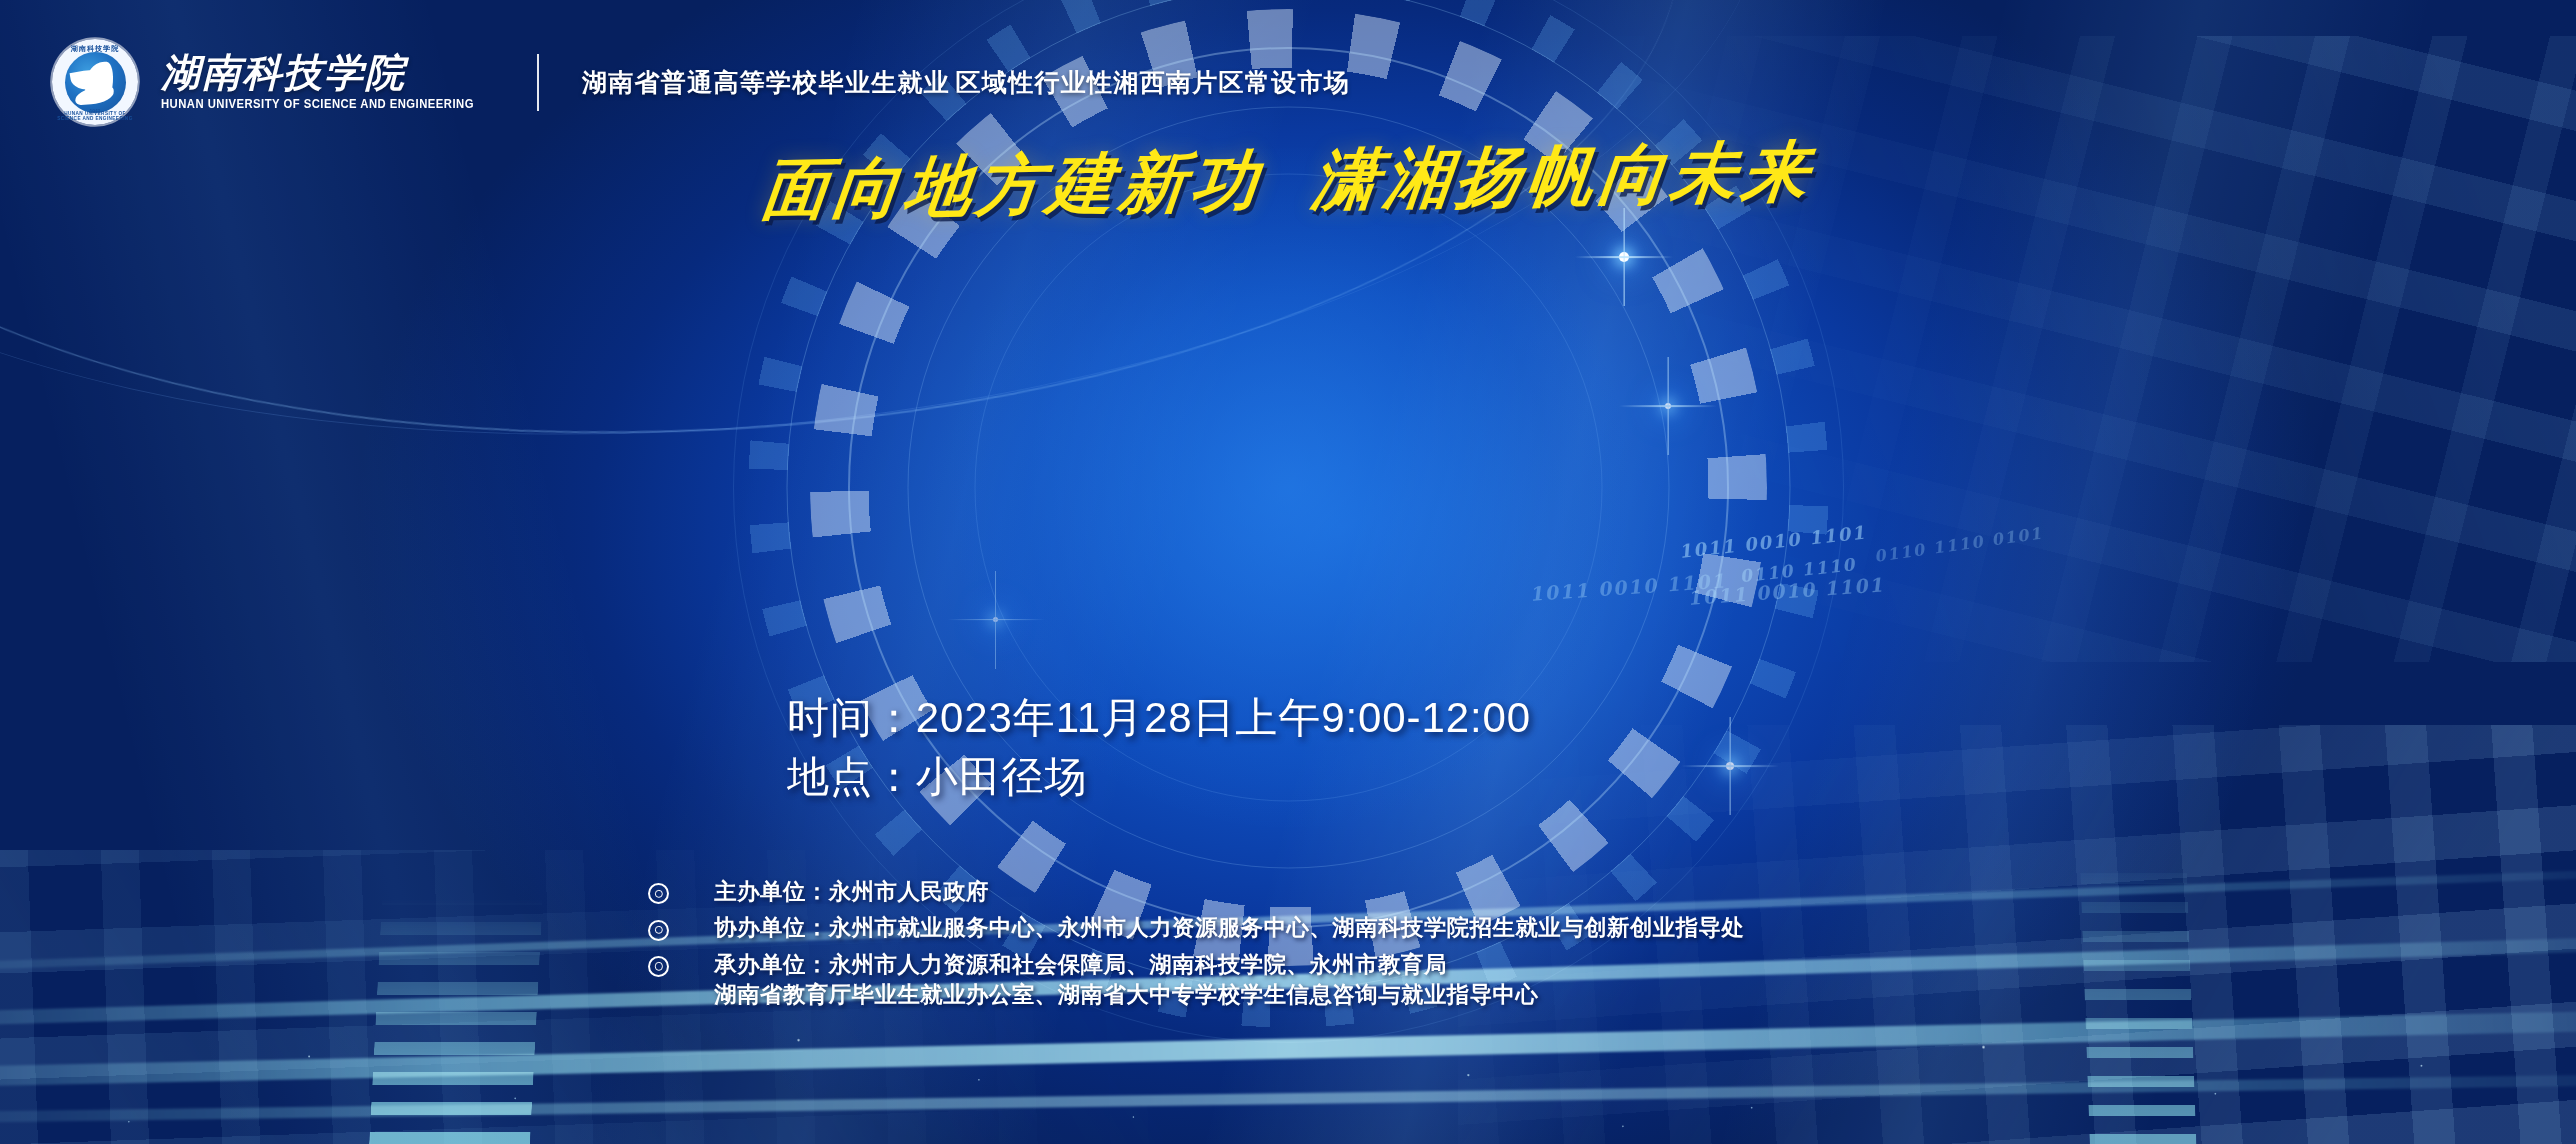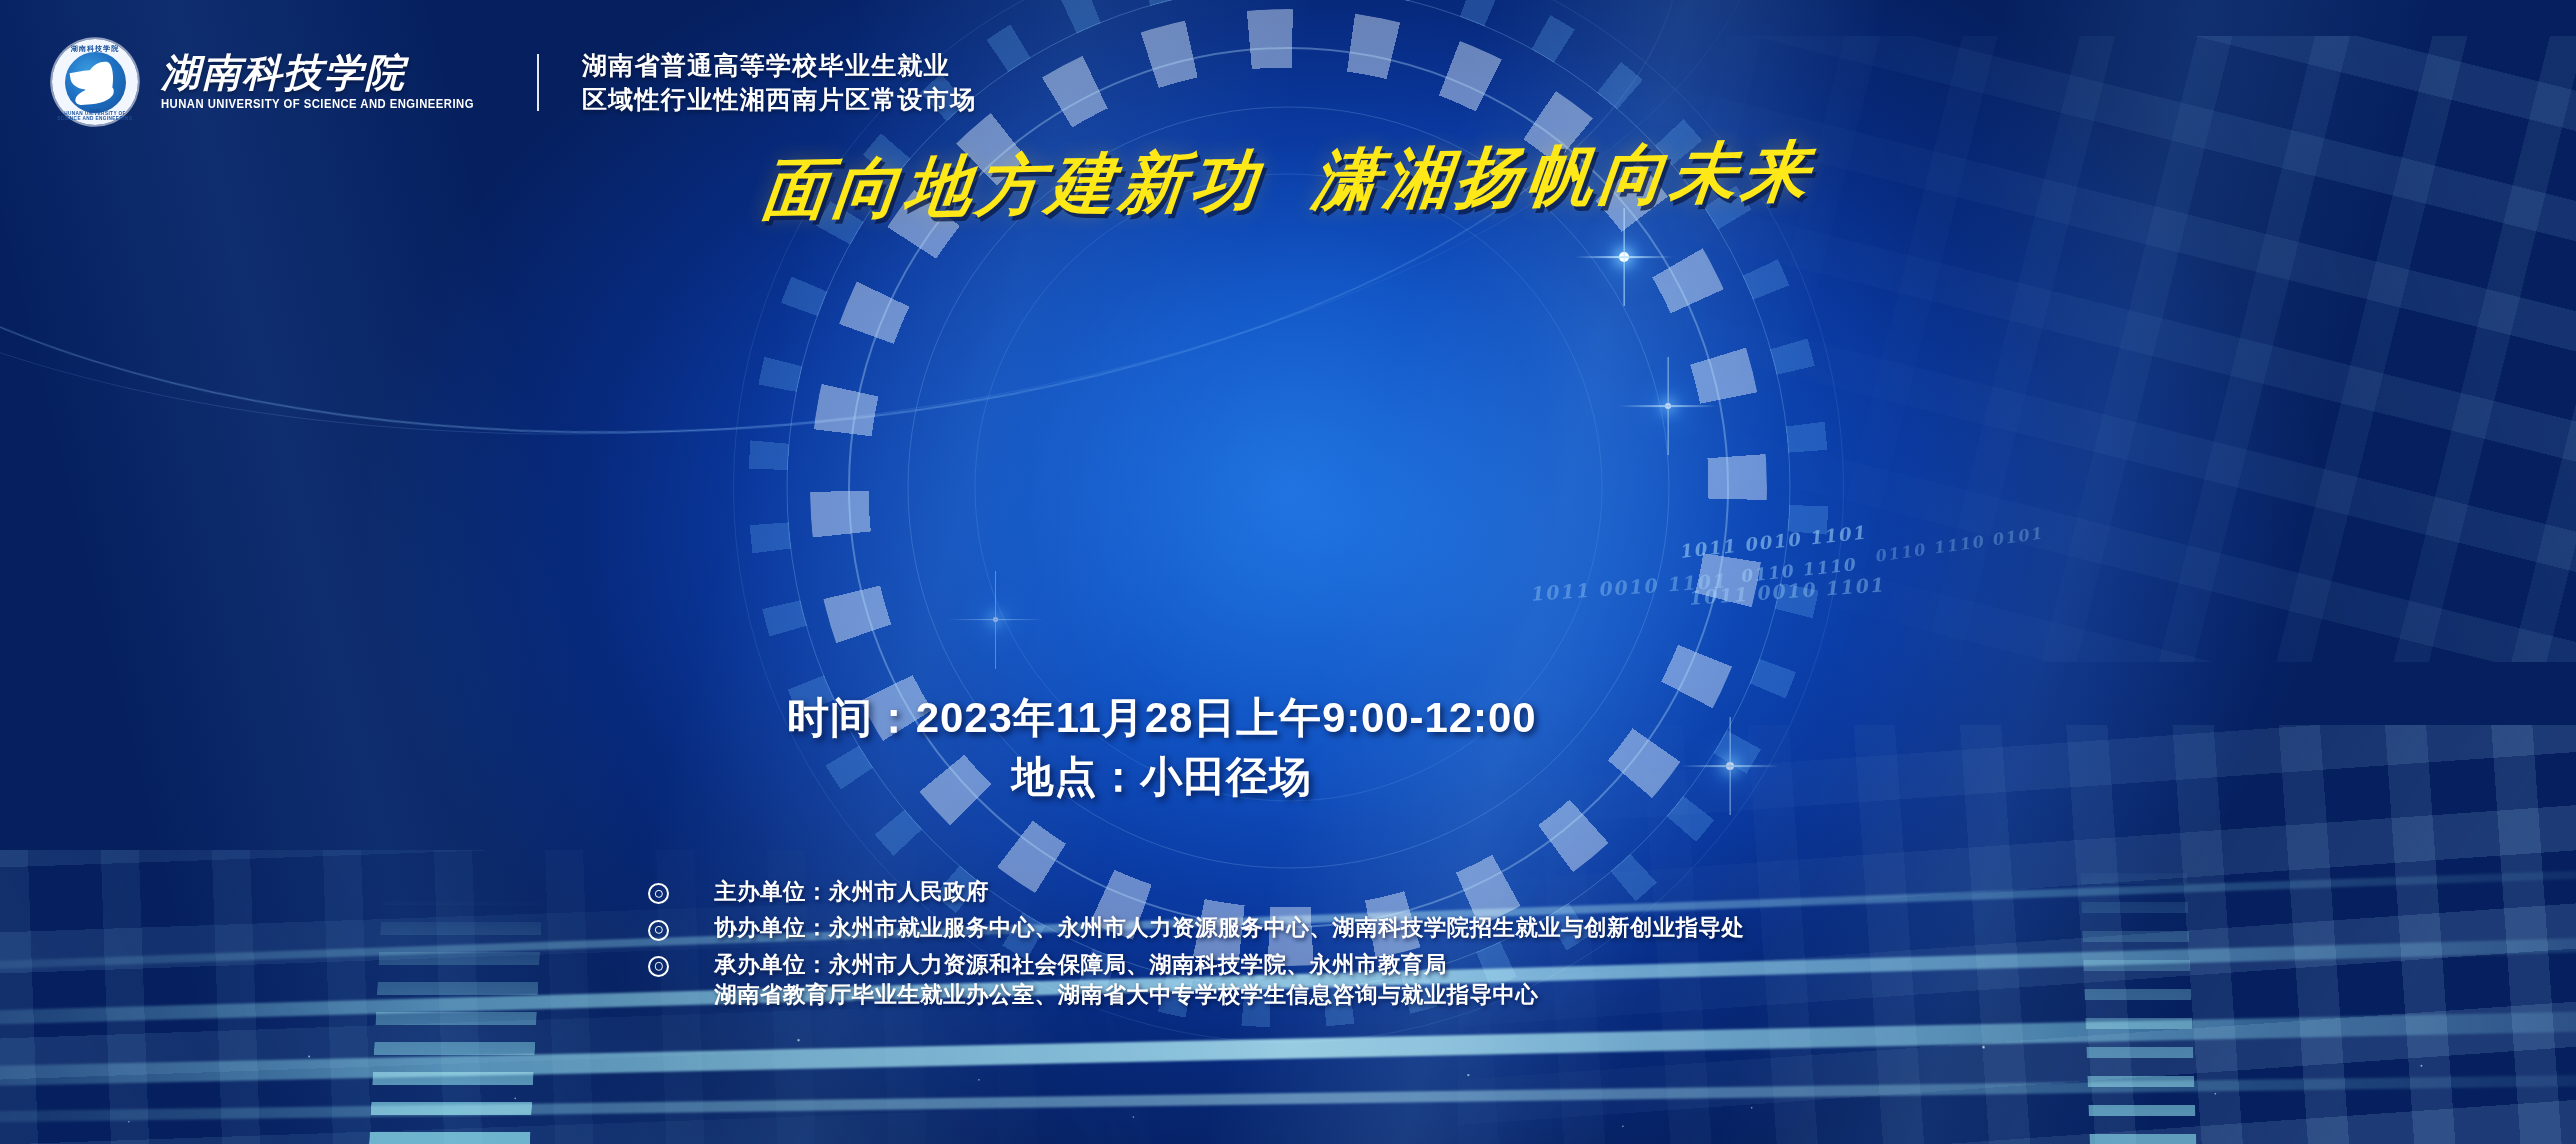--- a/index.html
+++ b/index.html
@@ -196,21 +196,21 @@
 
   .uni-block{display:flex;flex-direction:column;gap:4.5px;}
   .uni-cn{font-size:39px;font-weight:700;color:#fff;letter-spacing:1.8px;line-height:1;
           font-family:"Liberation Serif","DejaVu Serif",serif;font-style:italic;
           text-shadow:0 1.8px 4.5px rgba(0,0,0,.4);}
   .uni-en{font-size:12px;font-weight:700;color:#fff;letter-spacing:0.5px;
           transform:scaleX(.94);transform-origin:left center;}
 
   .divider{width:2.7px;height:57px;background:rgba(255,255,255,.9);margin:0 19.7px;flex:0 0 auto;}
 
-  .market-block{display:flex;flex-direction:column;gap:5.4px;}
+  .market-block{display:flex;gap:5.4px;}
   .market-line{font-size:25px;font-weight:700;color:#fff;letter-spacing:1.3px;line-height:1.12;
                text-shadow:0 1.8px 4.5px rgba(0,0,0,.45);}
 
   
   .slogan{
     position:absolute;left:0;right:0;top:136px;text-align:center;
     font-family:"Liberation Serif","DejaVu Serif",serif;
     font-style:italic;font-weight:700;
     font-size:66px;letter-spacing:5.4px;color:#ffe817;
     text-shadow:3.6px 4.5px 0 rgba(8,24,70,.75), 0 0 19.7px rgba(255,210,40,.28);
@@ -222,22 +222,22 @@
   .title{
     position:absolute;left:0;right:0;top:224px;text-align:center;
     font-size:82px;font-weight:700;letter-spacing:4.5px;
     background:linear-gradient(180deg,#fff6b4 0%,#ffe873 28%,#ffd21f 62%,#f9b90a 100%);
     -webkit-background-clip:text;background-clip:text;color:transparent;
     filter:drop-shadow(4.5px 5.4px 0 rgba(10,28,78,.68));
   }
 
   
   .meta{position:absolute;left:787px;top:693px;display:flex;flex-direction:column;gap:9px;}
-  .meta-row{font-size:42px;font-weight:700;color:#fff;letter-spacing:0.9px;line-height:1.18;
-            text-shadow:2.7px 2.7px 6.3px rgba(2,14,52,.75);white-space:nowrap;text-align:center;}
+  .meta-row{font-size:42px;font-weight:400;color:#fff;letter-spacing:0.9px;line-height:1.18;
+            text-shadow:2.7px 2.7px 6.3px rgba(2,14,52,.75);white-space:nowrap;}
 
   
   .orgs{position:absolute;left:648px;top:877px;display:flex;flex-direction:column;gap:6.3px;}
   .org-row{display:flex;align-items:flex-start;gap:14.3px;}
   .bullet{flex:0 0 auto;width:17px;height:17px;border-radius:50%;
           border:2.1px solid #ffffff;position:relative;margin-top:6.3px;}
   .bullet::after{content:"";position:absolute;left:50%;top:50%;transform:translate(-50%,-50%);
           width:6.3px;height:6.3px;border-radius:50%;border:1.4px solid #ffffff;}
   .org-text{font-size:22.4px;font-weight:700;color:#fff;letter-spacing:0.5px;line-height:1.34;
             text-shadow:1.8px 1.8px 4.5px rgba(2,14,52,.75);margin-left:31px;}

